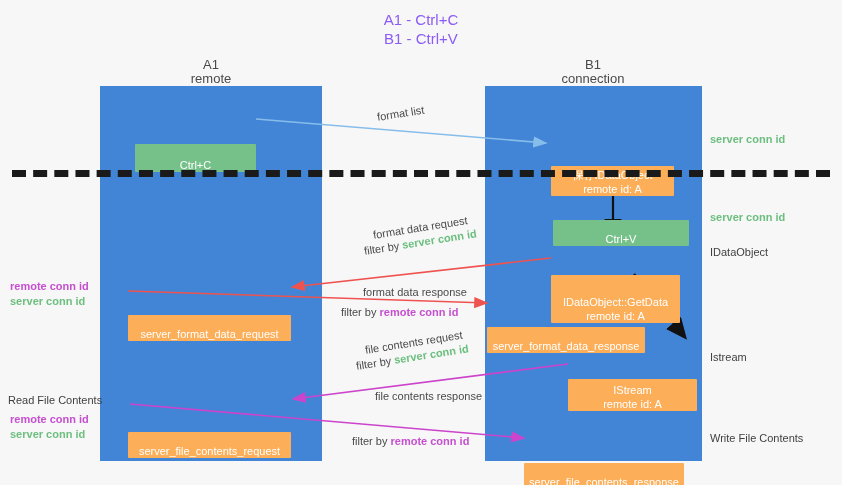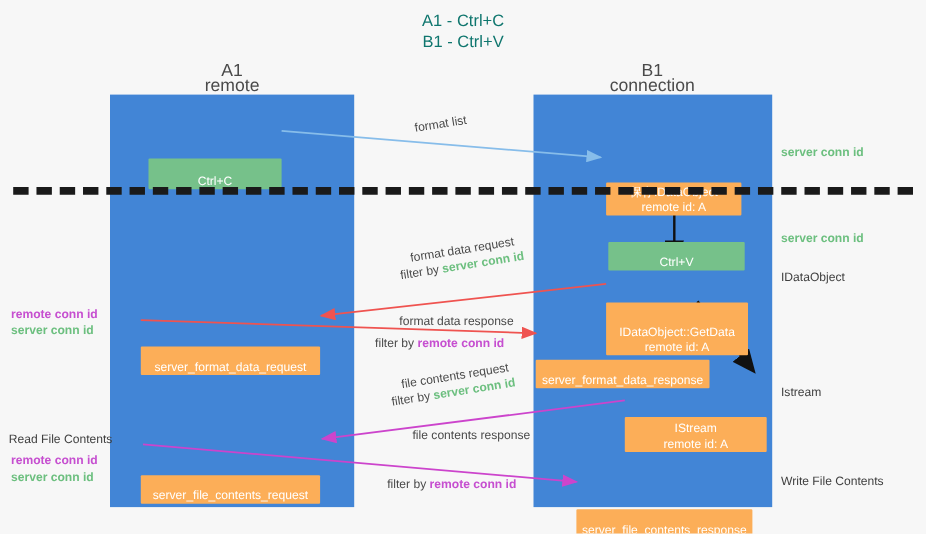--- a/index.html
+++ b/index.html
@@ -22,27 +22,27 @@
   }
   
   .title {
     position: absolute;
     left: 0;
     top: 10px;
     width: 842px;
     text-align: center;
     font-size: 15px;
     line-height: 19px;
-    color: #0f766e;
+    color: #8b5cf6;
   }
   
   .col-head {
     position: absolute;
     text-align: center;
-    font-size: 16px;
+    font-size: 13px;
     line-height: 14px;
     color: #4a4a4a;
     width: 160px;
   }
   .col-head .l1 { display: block; }
   .col-head .l2 { display: block; }
   
   .lane {
     position: absolute;
     background: #4285d6;
@@ -169,21 +169,21 @@
 
   <div class="box orange" style="left:128px; top:393px; width:163px; height:26px;">
     <span>server_file_contents_request</span>
   </div>
 
   <div class="box orange" style="left:551px; top:127px; width:123px; height:30px;">
     <span>保存IDataObject</span>
     <span class="b2">remote id: A</span>
   </div>
 
-  <div class="box green" style="left:553px; top:181px; width:124px; height:26px;">
+  <div class="box green" style="left:553px; top:181px; width:136px; height:26px;">
     <span>Ctrl+V</span>
   </div>
 
   <div class="box orange" style="left:551px; top:236px; width:129px; height:48px;">
     <span>IDataObject::GetData</span>
     <span class="b2">remote id: A</span>
   </div>
 
   <div class="box orange" style="left:487px; top:288px; width:158px; height:26px;">
     <span>server_format_data_response</span>

